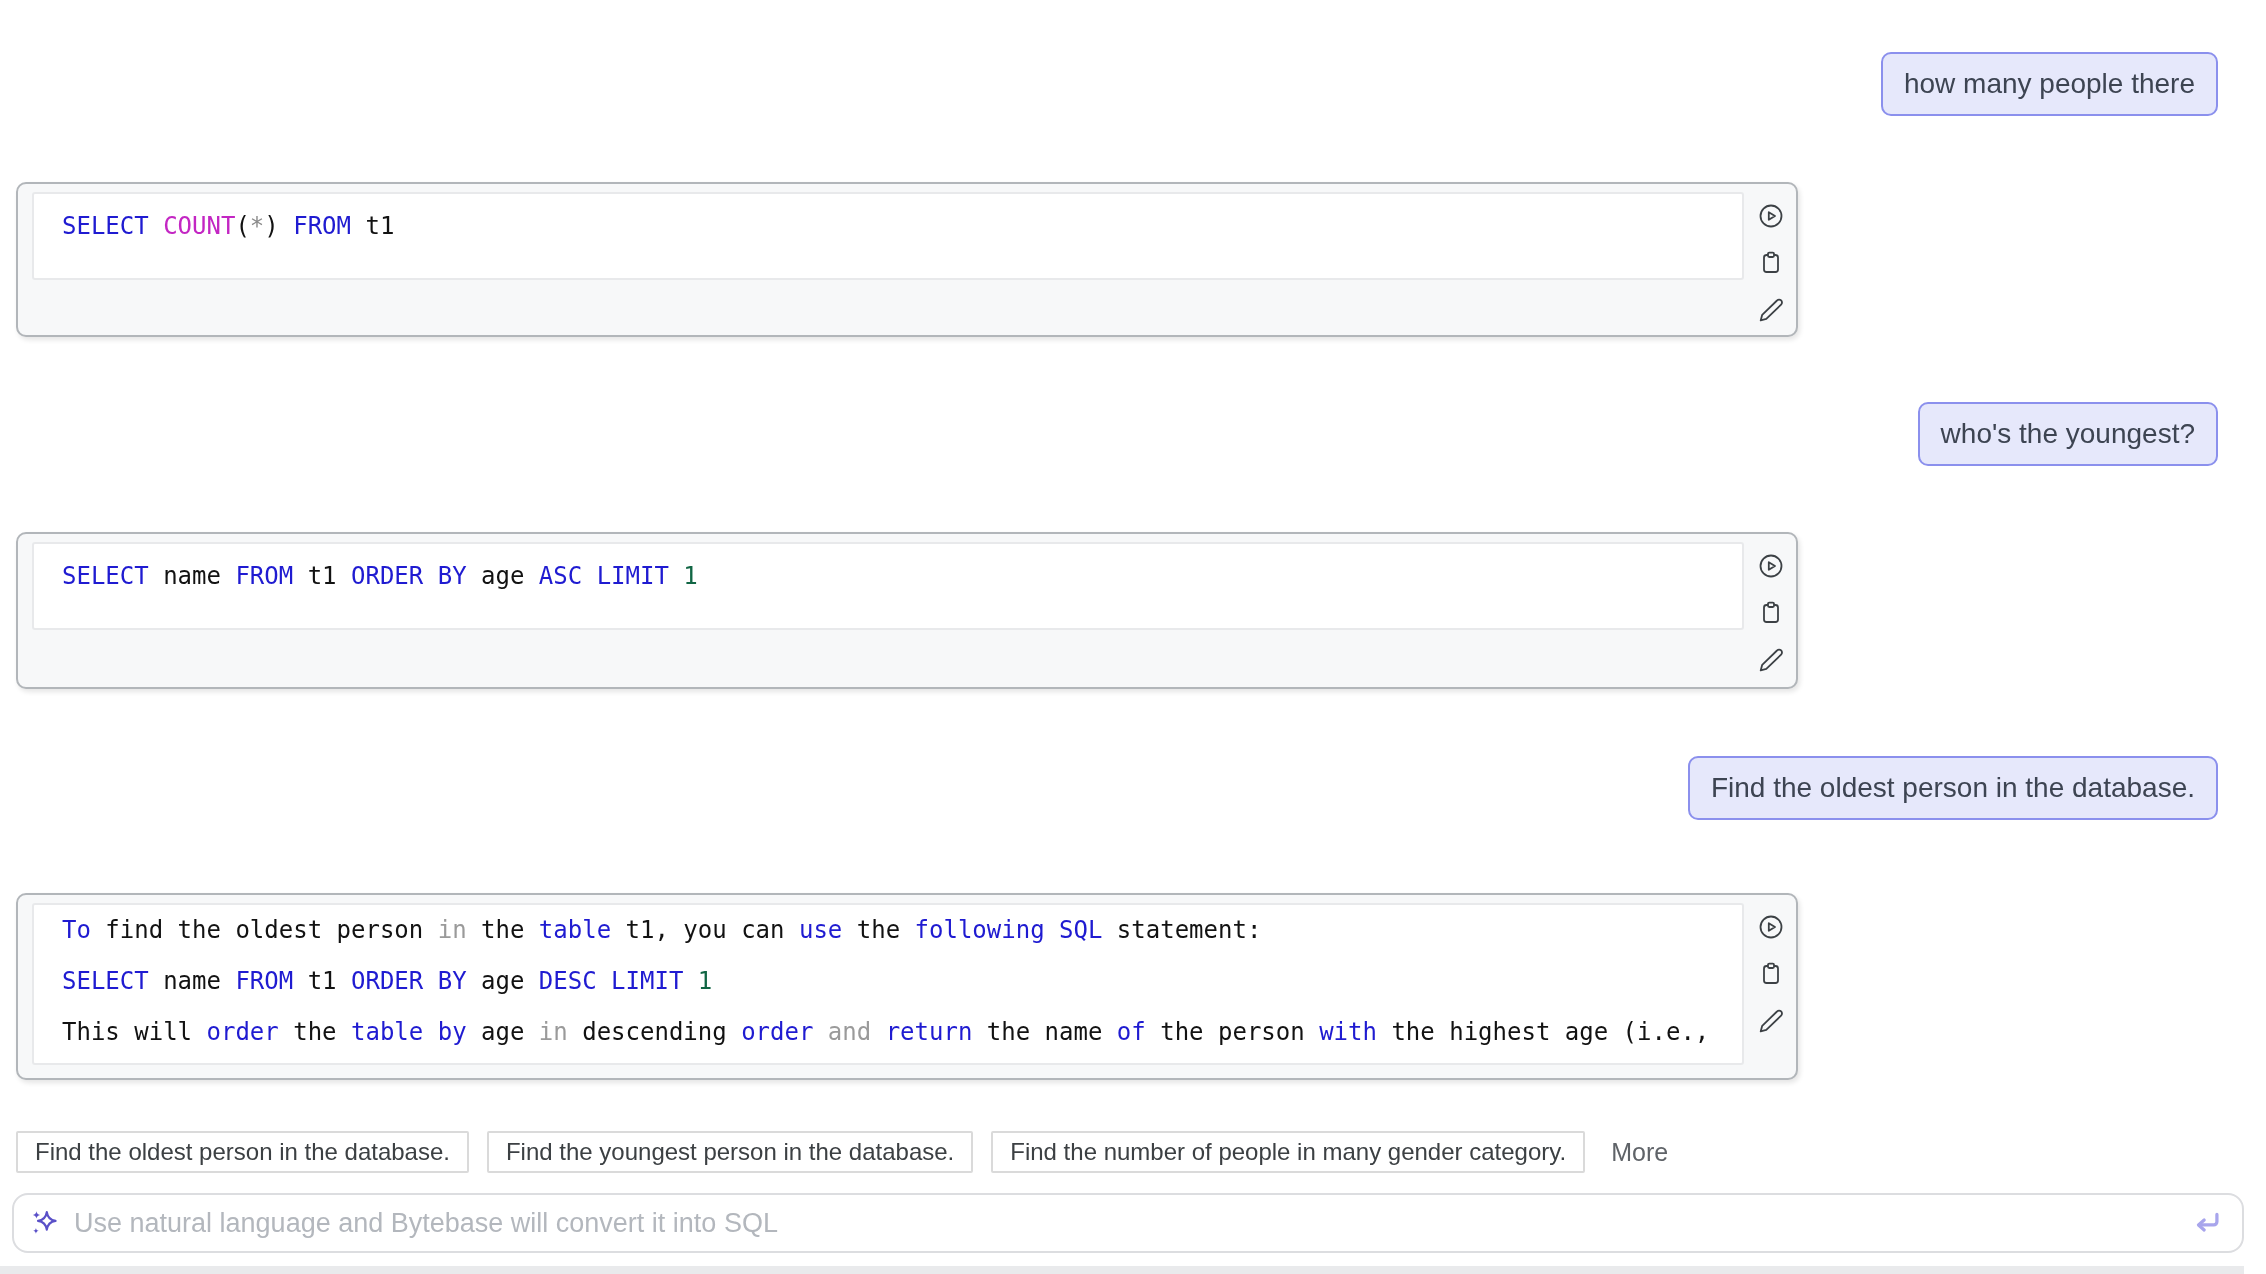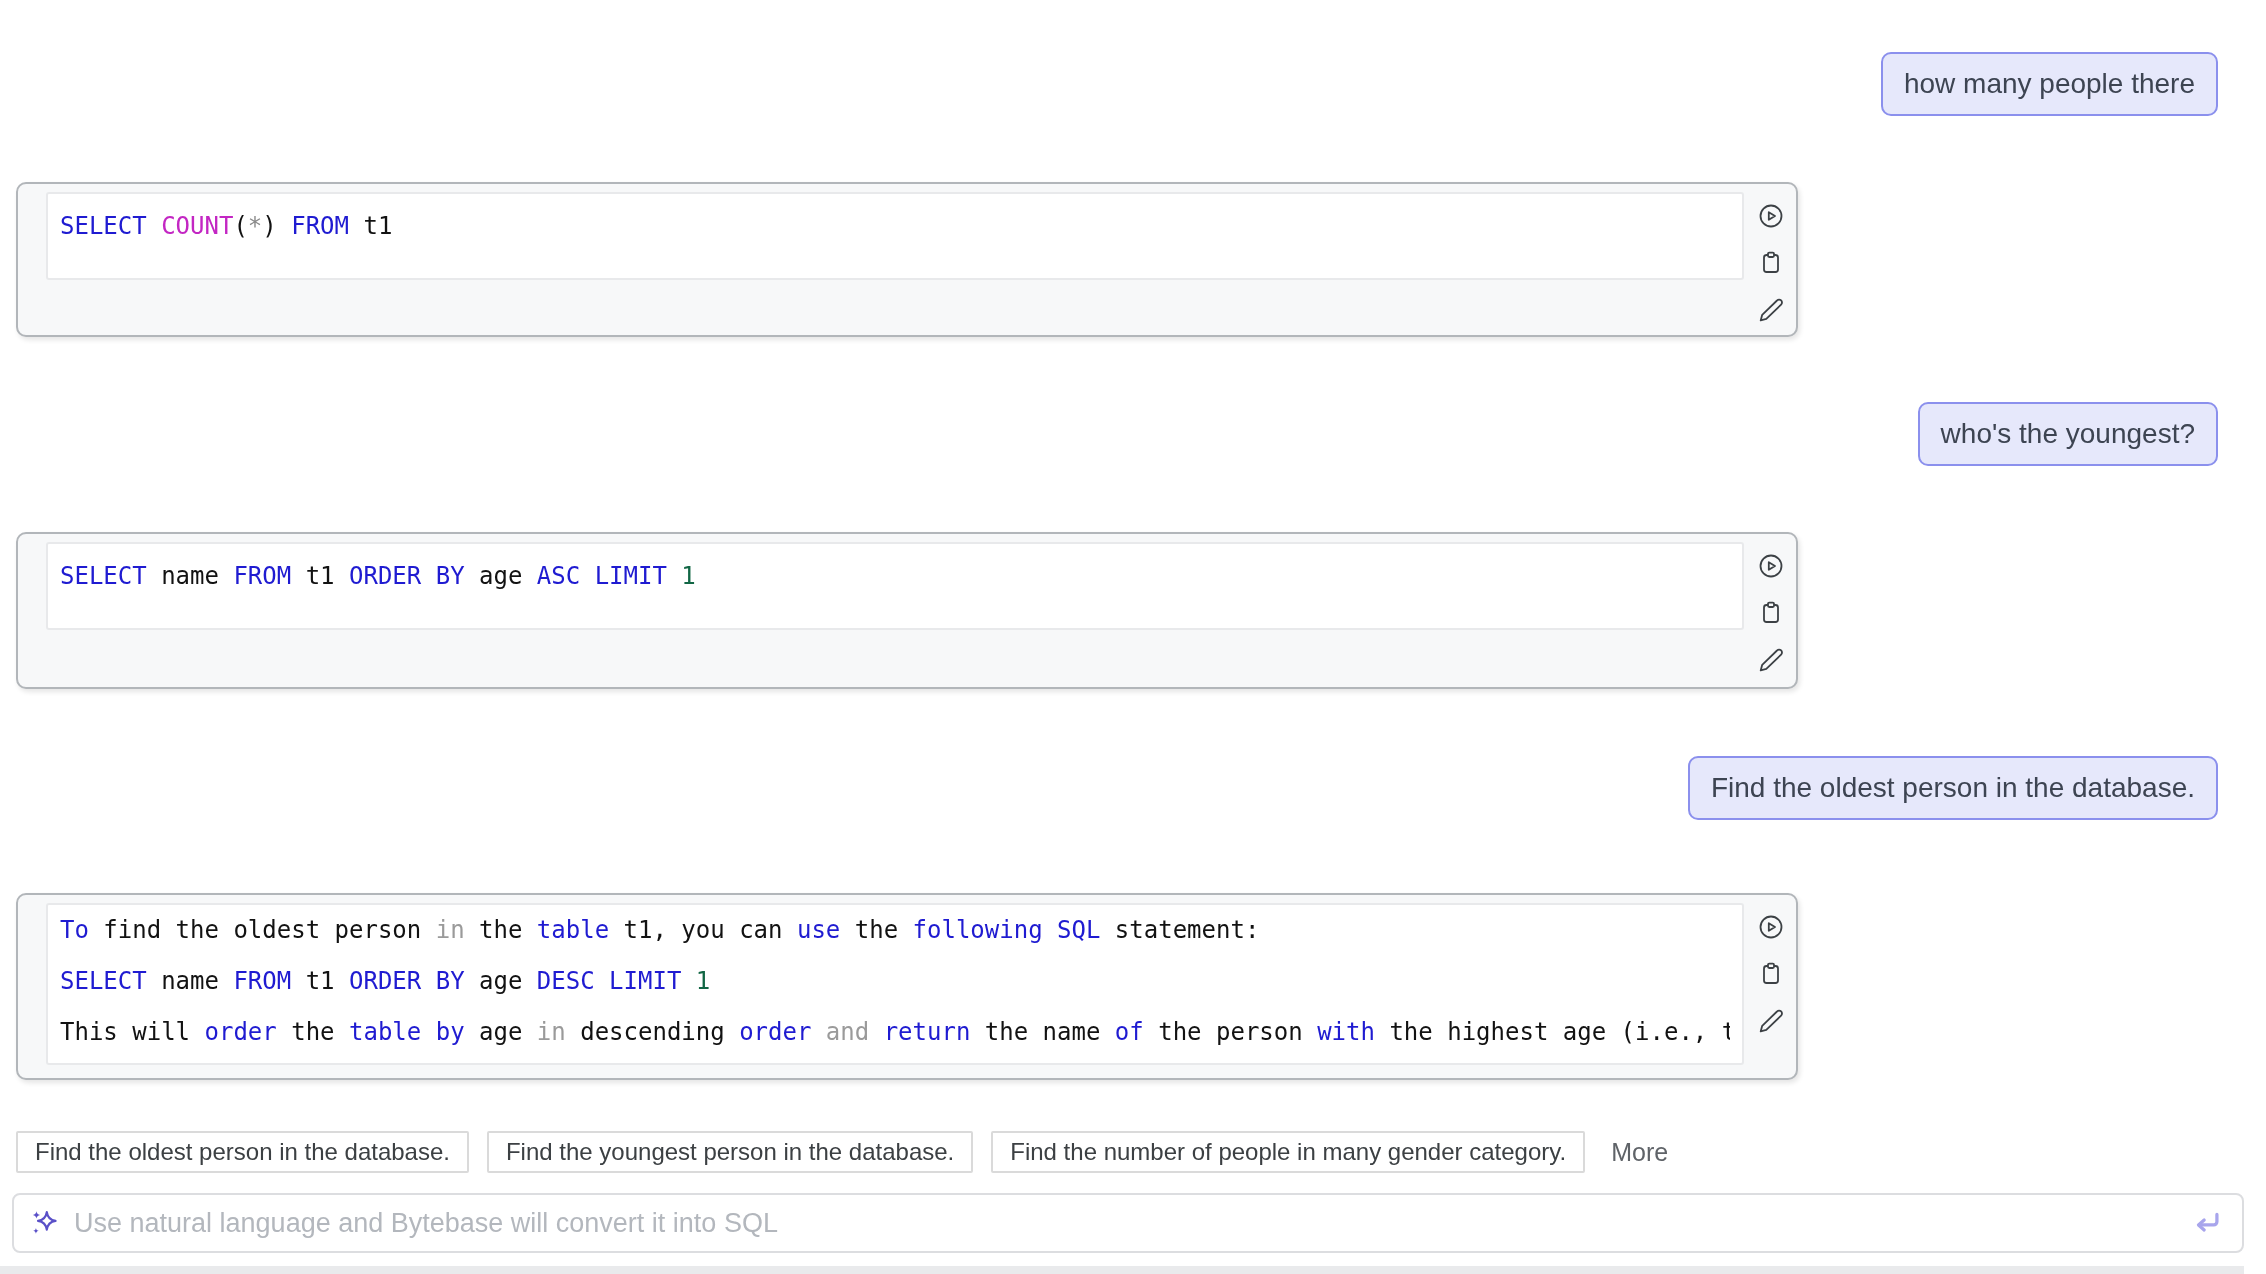--- a/index.html
+++ b/index.html
@@ -21,23 +21,23 @@
   
   .card {
     position:absolute; left:16px; width:1782px;
     background:#f7f8f9; border:2px solid #b2b6ba; border-radius:10px;
     box-shadow:2px 3px 5px rgba(0,0,0,0.10);
   }
   .card1 { top:182px; height:155px; }
   .card2 { top:532px; height:157px; }
   .card3 { top:893px; height:187px; }
   .card-inner {
-    position:absolute; left:28px; top:8px; right:52px;
+    position:absolute; left:14px; top:8px; right:52px;
     background:#ffffff; border:2px solid #e8e9eb; border-radius:3px;
-    padding:15px 12px; overflow:hidden;
+    padding:15px 28px; overflow:hidden;
   }
   .card1 .card-inner, .card2 .card-inner { height:88px; }
   .card3 .card-inner { height:162px; padding-top:8px; }
   .code-line {
     font-family:"DejaVu Sans Mono", monospace; font-size:24px; line-height:34px;
     white-space:pre; overflow:hidden; color:#121212;
   }
   .code-line + .code-line { margin-top:17px; }
 
   
@@ -63,21 +63,21 @@
     font-family:"Liberation Sans", sans-serif;
   }
   .more-btn {
     background:none; border:none; cursor:pointer; margin-left:8px;
     font-size:25px; color:#5f6368; font-family:"Liberation Sans", sans-serif;
   }
 
   
   .nl-bar {
     position:absolute; left:12px; top:1193px; width:2232px; height:60px;
-    background:#ffffff; border:2px solid #dcdde0; border-radius:8px;
+    background:#ffffff; border:2px solid #dcdde0; border-radius:16px;
     display:flex; align-items:center; padding:0 16px; gap:13px;
   }
   .sparkle { width:31px; height:31px; flex:0 0 auto; }
   .nl-input {
     flex:1; height:100%; border:none; outline:none; background:transparent;
     font-size:27px; color:#333; font-family:"Liberation Sans", sans-serif;
   }
   .nl-input::placeholder { color:#b3b7bd; opacity:1; }
   .enter-btn { background:none; border:none; cursor:pointer; width:36px; height:36px; padding:0; color:#a8a5ec; }
   .enter-btn svg { width:34px; height:34px; display:block; }

